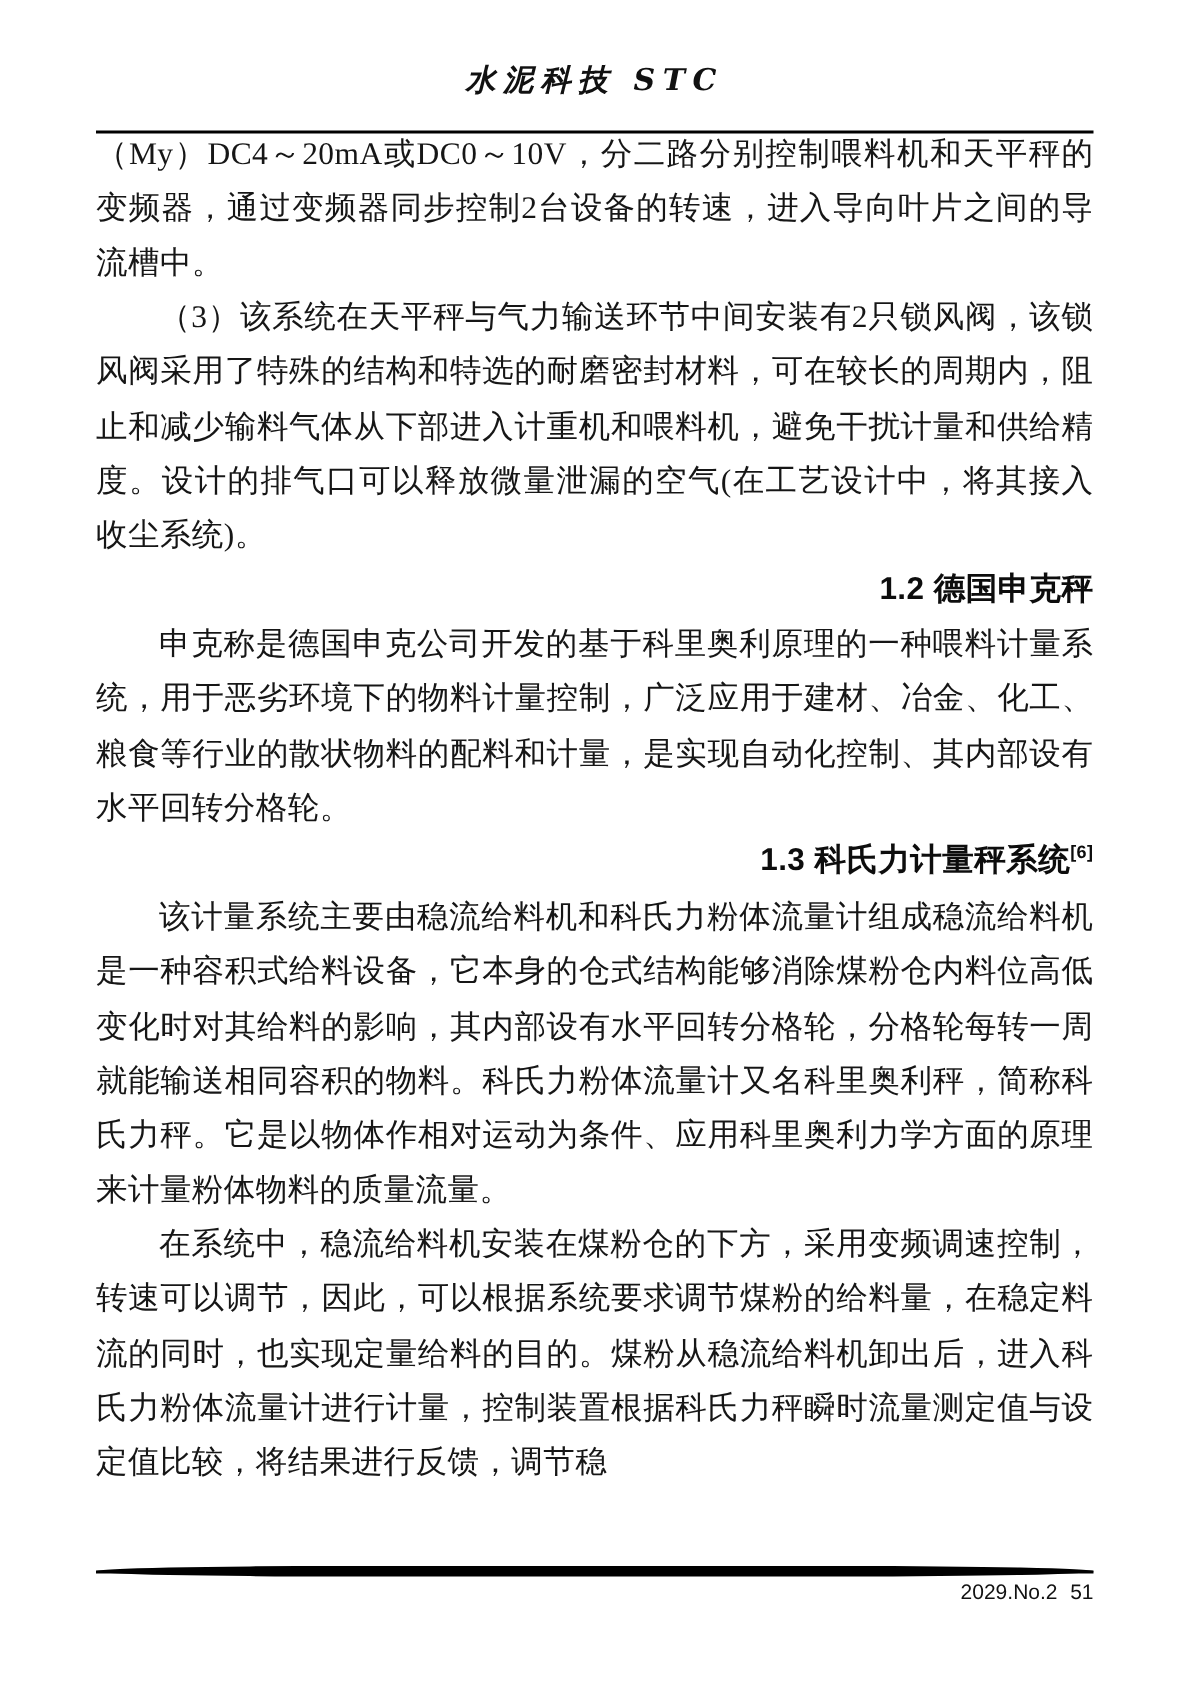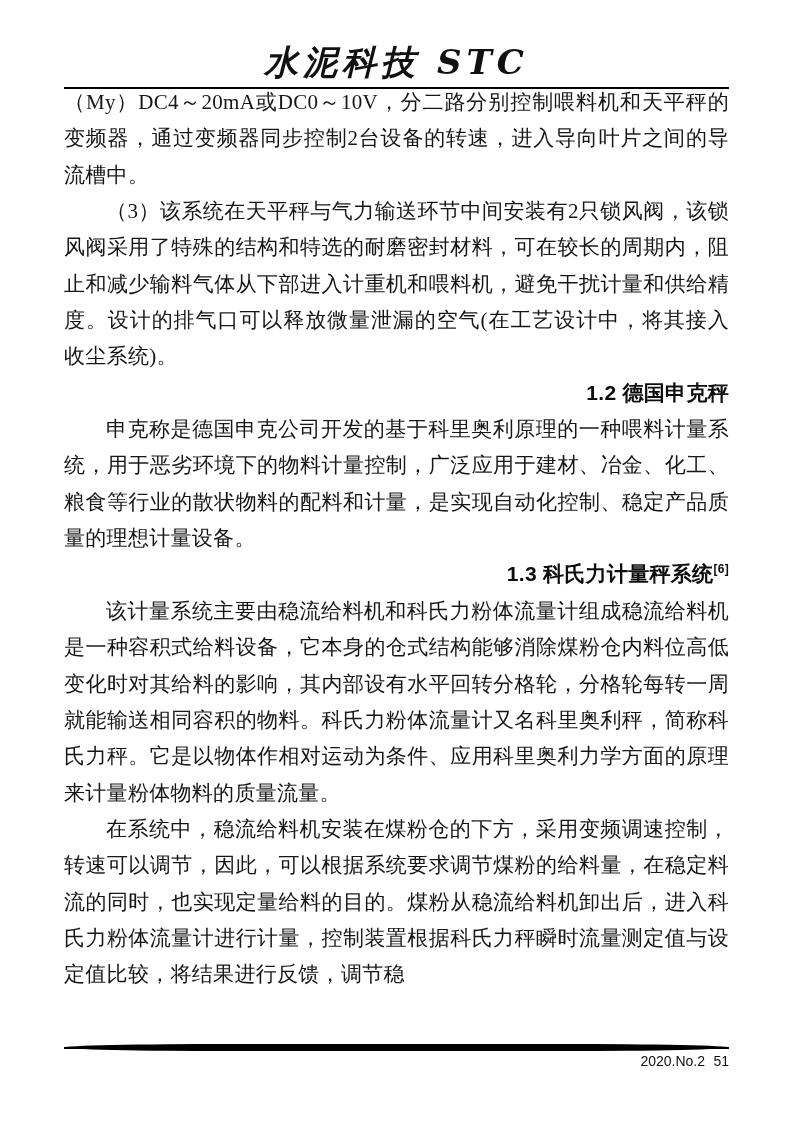--- a/index.html
+++ b/index.html
@@ -10,21 +10,21 @@
     overflow:hidden;
     font-family:"Liberation Serif", "DejaVu Serif", serif;
   }
   .page { position:absolute; inset:0; }
 
   .journal-title {
     position:absolute; top:40px; left:64px; width:665px;
     text-align:center;
     font-family:"DejaVu Serif", serif;
     font-style:italic; font-weight:bold;
-    font-size:34px; letter-spacing:5px;
+    font-size:20px; letter-spacing:5px;
     color:#111111;
     white-space:nowrap;
   }
   .header-rule {
     position:absolute; top:87px; left:64px; width:665px; height:2px;
     background:#000000;
   }
 
   .content {
     position:absolute; top:84px; left:64px; width:665px;
@@ -80,27 +80,27 @@
 <div class="page">
 
   <div class="journal-title">水泥科技 STC</div>
 
   <div class="header-rule"></div>
 
   <div class="content">
       <p class="">（My）DC4～20mA或DC0～10V，分二路分别控制喂料机和天平秤的变频器，通过变频器同步控制2台设备的转速，进入导向叶片之间的导流槽中。</p>
       <p class="indent">（3）该系统在天平秤与气力输送环节中间安装有2只锁风阀，该锁风阀采用了特殊的结构和特选的耐磨密封材料，可在较长的周期内，阻止和减少输料气体从下部进入计重机和喂料机，避免干扰计量和供给精度。设计的排气口可以释放微量泄漏的空气(在工艺设计中，将其接入收尘系统)。</p>
       <p class="heading"><span>1.2 德国申克秤</span></p>
-      <p class="indent">申克称是德国申克公司开发的基于科里奥利原理的一种喂料计量系统，用于恶劣环境下的物料计量控制，广泛应用于建材、冶金、化工、粮食等行业的散状物料的配料和计量，是实现自动化控制、稳定产品质量的理想计量设备。</p>
+      <p class="indent">申克称是德国申克公司开发的基于科里奥利原理的一种喂料计量系统，用于恶劣环境下的物料计量控制，广泛应用于建材、冶金、化工、粮食等行业的散状物料的配料和计量，是实现自动化控制、其内部设有水平回转分格轮。</p>
       <p class="heading"><span>1.3 科氏力计量秤系统</span><sup>[6]</sup></p>
       <p class="indent">该计量系统主要由稳流给料机和科氏力粉体流量计组成稳流给料机是一种容积式给料设备，它本身的仓式结构能够消除煤粉仓内料位高低变化时对其给料的影响，其内部设有水平回转分格轮，分格轮每转一周就能输送相同容积的物料。科氏力粉体流量计又名科里奥利秤，简称科氏力秤。它是以物体作相对运动为条件、应用科里奥利力学方面的原理来计量粉体物料的质量流量。</p>
       <p class="indent">在系统中，稳流给料机安装在煤粉仓的下方，采用变频调速控制，转速可以调节，因此，可以根据系统要求调节煤粉的给料量，在稳定料流的同时，也实现定量给料的目的。煤粉从稳流给料机卸出后，进入科氏力粉体流量计进行计量，控制装置根据科氏力秤瞬时流量测定值与设定值比较，将结果进行反馈，调节稳</p>
     </div>
 
   <div class="footer-rule-base"></div>
   <div class="footer-rule"></div>
 
   <div class="footer-row">
     <span class="page-number">51</span>
-    <span class="issue-label">2020.No.2</span>
+    <span class="issue-label">2029.No.2</span>
   </div>
 
 </div>
 
 </body></html>

